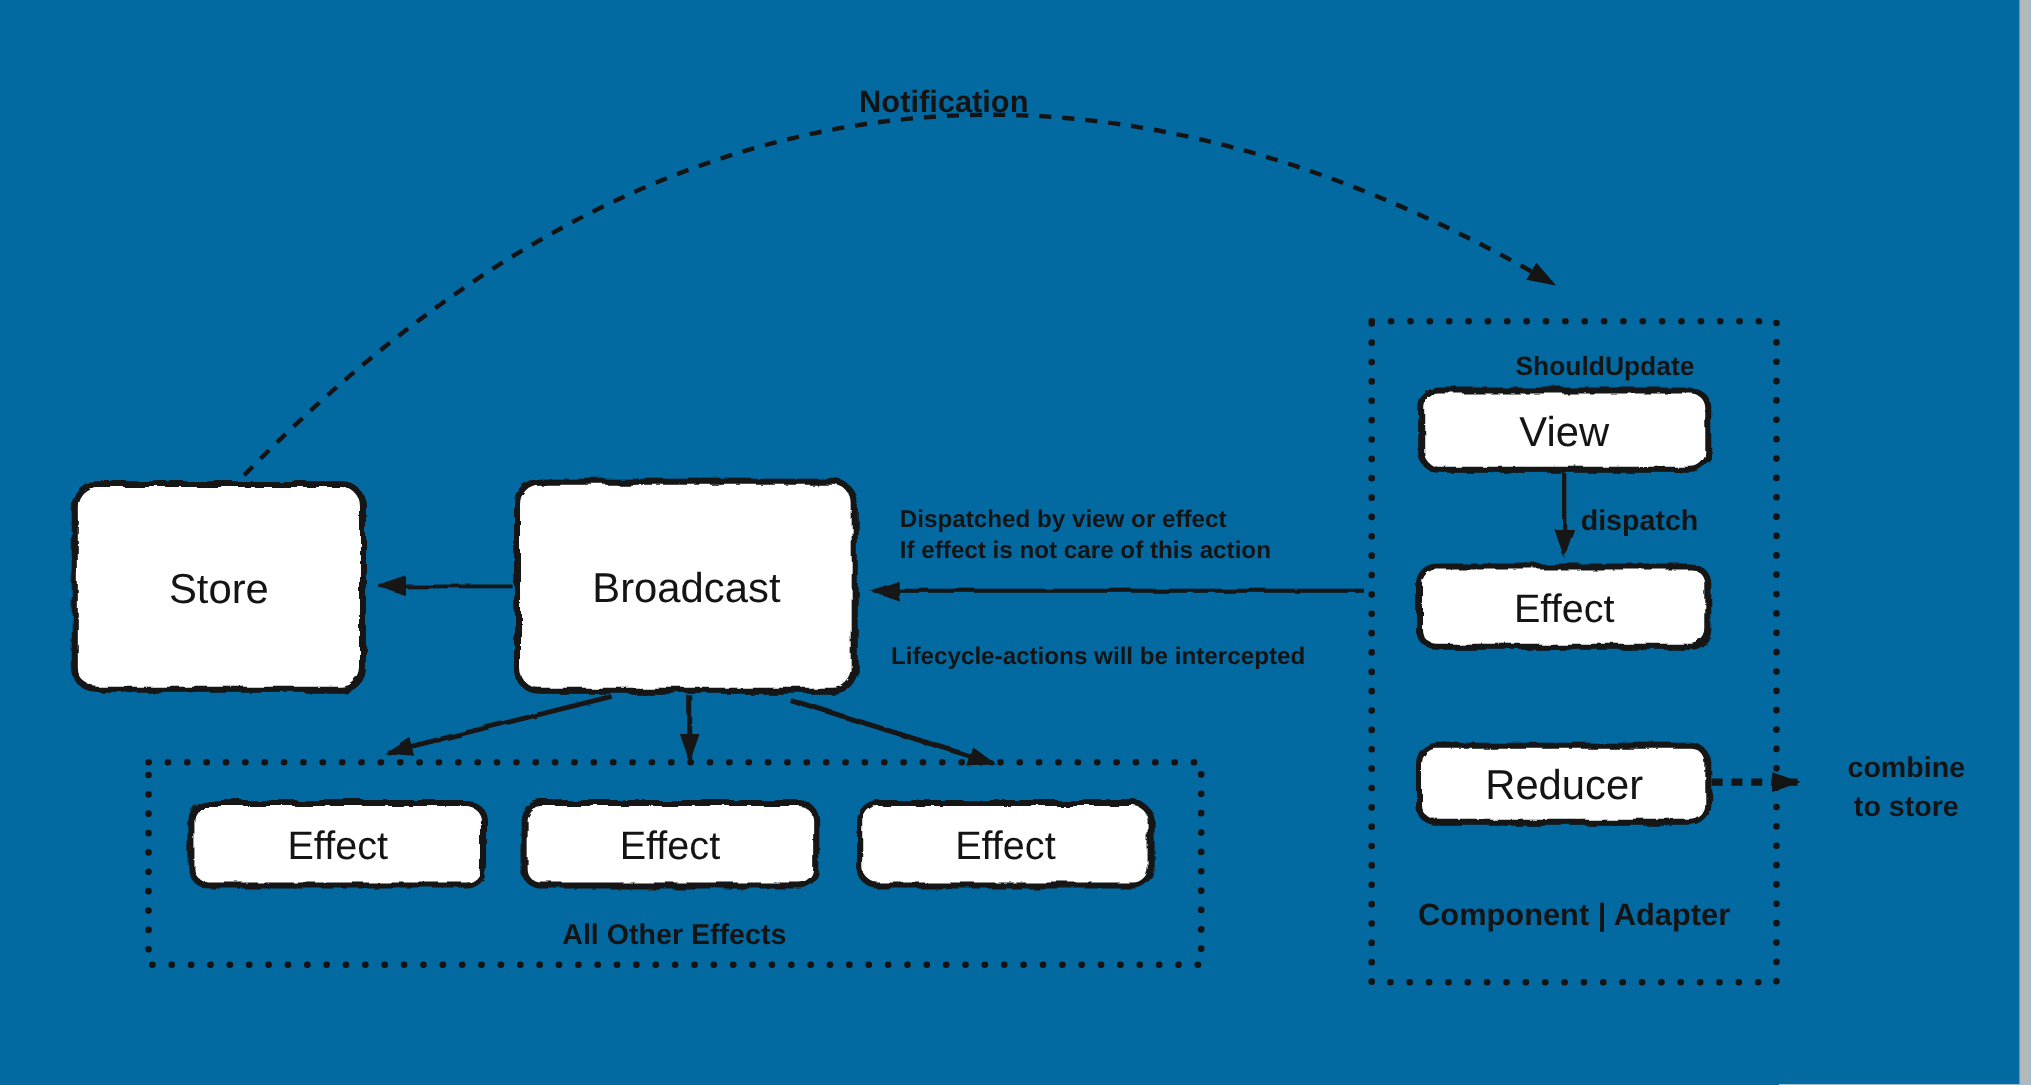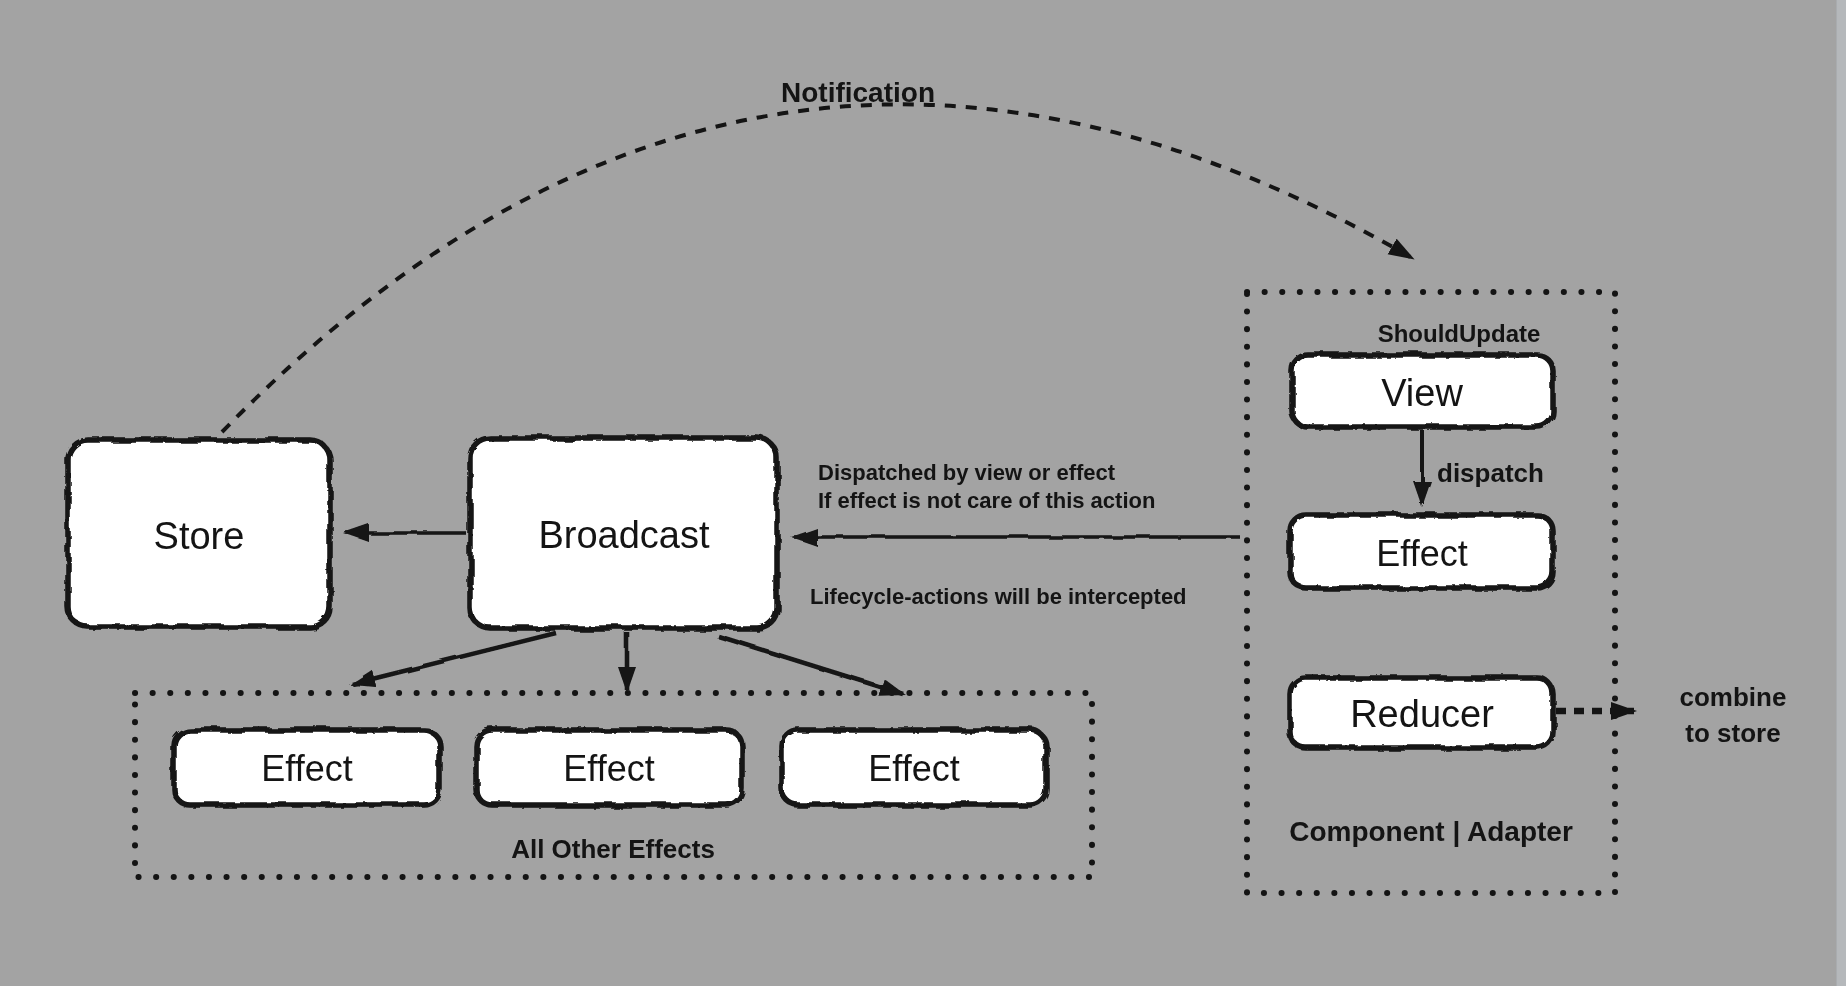--- a/index.html
+++ b/index.html
@@ -1,16 +1,16 @@
 <!DOCTYPE html>
 <html><head>
 <meta charset="utf-8">
 <style>
   html,body{margin:0;padding:0;background:#ffffff;}
-  .stage{position:relative;width:1846px;height:986px;background:#a3a3a3;overflow:hidden;
+  .stage{position:relative;width:1846px;height:986px;background:#0369a1;overflow:hidden;
          font-family:"Liberation Sans","DejaVu Sans",sans-serif;}
   svg{position:absolute;left:0;top:0;}
   text{fill:#141414;font-family:"Liberation Sans","DejaVu Sans",sans-serif;}
   .box-label{font-size:38px;font-weight:400;}
   .box-label-sm{font-size:36px;font-weight:400;}
   .ann{font-weight:700;font-size:22px;}
   .ann-md{font-weight:700;font-size:26px;}
   .ann-lg{font-weight:700;font-size:28px;}
   .sketch{stroke:#141414;fill:#ffffff;stroke-width:5.5;}
   .arrow{stroke:#141414;fill:none;}

